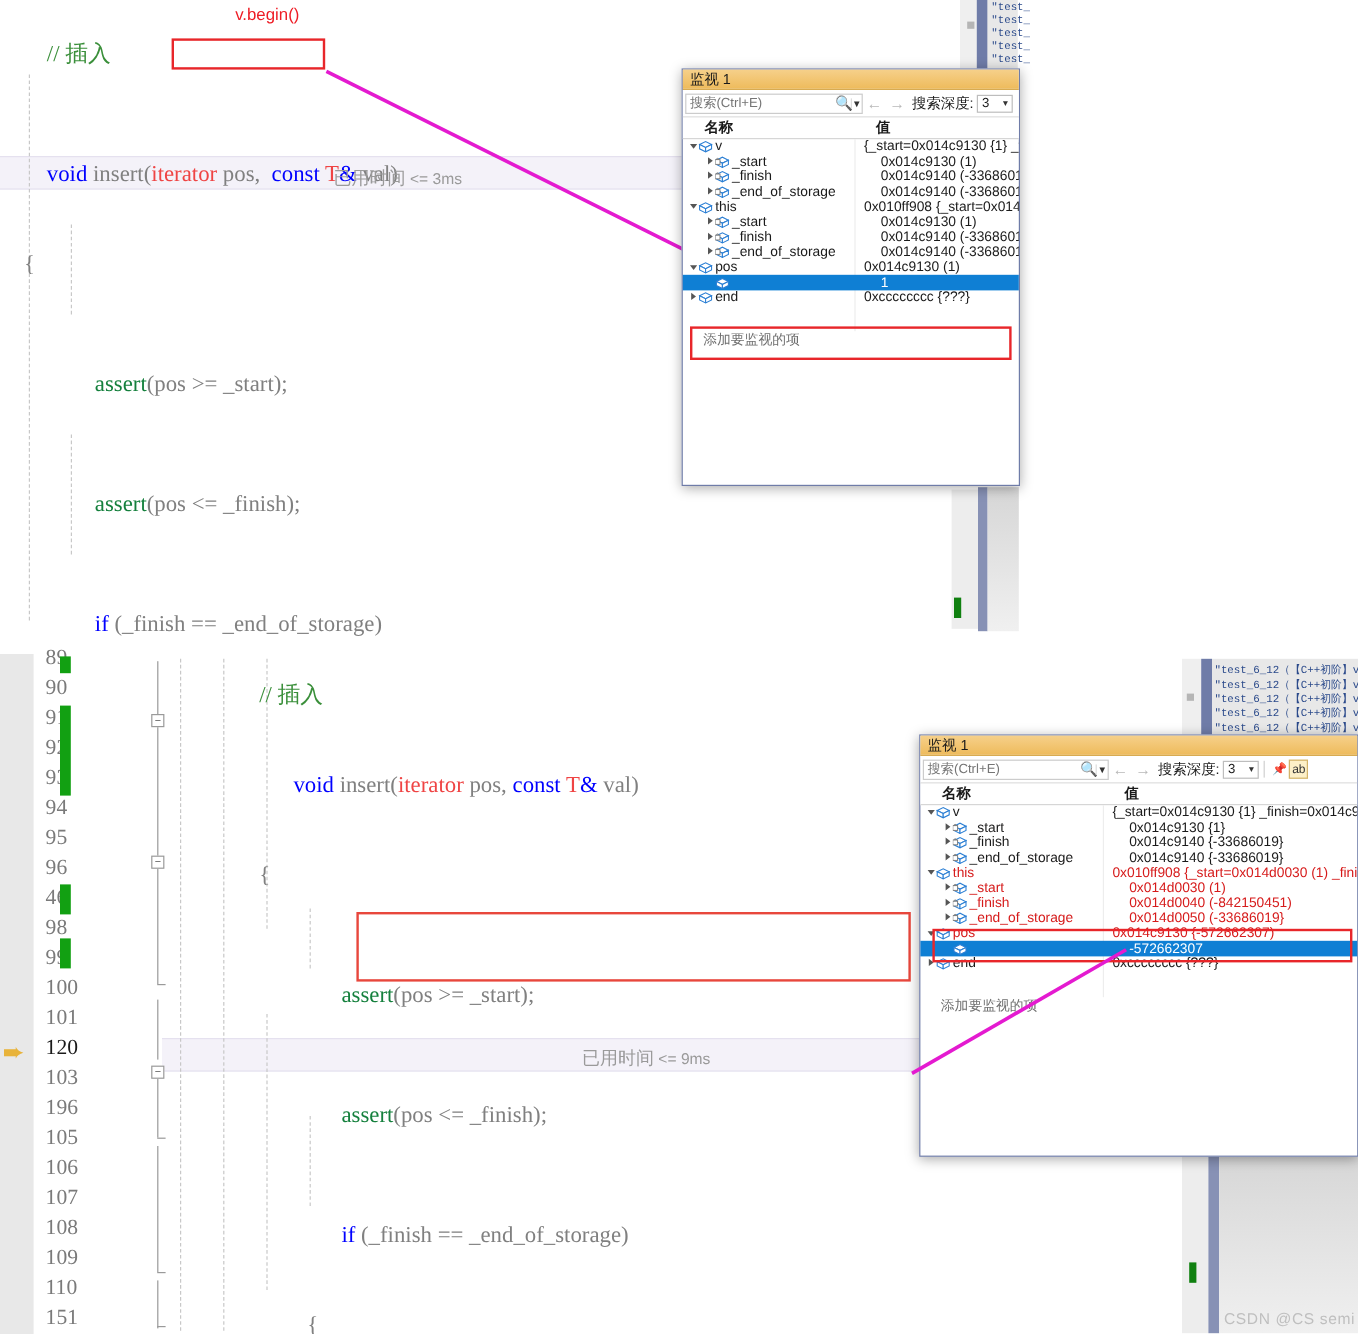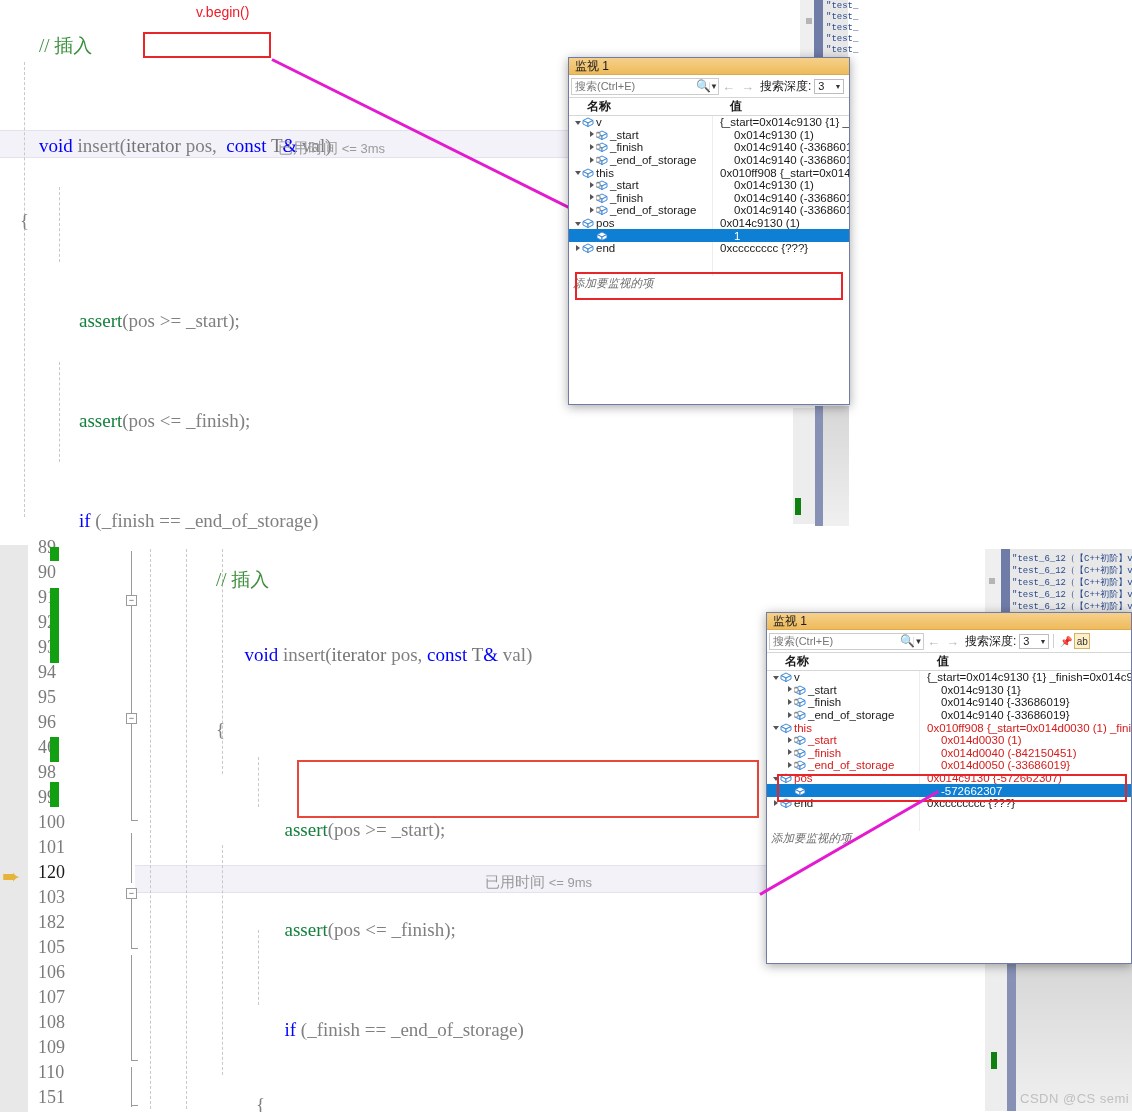--- a/index.html
+++ b/index.html
@@ -9,21 +9,21 @@
   }
   .abs{position:absolute;}
 
   
   .code-pane{position:absolute;background:#ffffff;overflow:hidden;}
   .code-line{position:relative;white-space:pre;font-family:"Liberation Serif", serif;}
 
   
   .t-kw{color:#0000ff;}
   .t-kw2{color:#15803d;}
-  .t-type{color:#737373;}
+  .t-type{color:#ef4444;}
   .t-plain{color:#808080;}
   .t-com{color:#3a8f3a;}
 
   
   #top-editor{left:0;top:0;width:800px;height:540px;}
   #top-editor .code-line{font-size:19px;line-height:25px;}
 
   .indent-guide{position:absolute;border-left:1px dashed #c8c8c8;}
 
   .elapsed{
@@ -91,21 +91,21 @@
   .wrow{display:flex;height:12.6px;align-items:center;position:relative;}
   .wrow .name{display:flex;align-items:center;overflow:hidden;white-space:nowrap;}
   .wrow .val{overflow:hidden;white-space:nowrap;}
   .wrow.sel{background:#0f7fd4;color:#ffffff;}
   .wrow.red .name,.wrow.red .val{color:#d61b1b;}
   .exp{width:9px;font-size:7px;color:#4a4a4a;text-align:center;flex:0 0 9px;}
   .expand-tri{display:inline-block;width:0;height:0;border-left:4px solid #555;border-top:3px solid transparent;border-bottom:3px solid transparent;}
   .collapse-tri{display:inline-block;width:0;height:0;border-top:4px solid #555;border-left:3px solid transparent;border-right:3px solid transparent;}
   .cube{flex:0 0 12px;width:12px;height:10px;position:relative;margin-right:2px;}
   .cube svg{display:block;}
-  .addwatch{font-style:italic;color:#707070;font-size:11.5px;padding-left:4px;}
+  .addwatch{color:#707070;font-size:11.5px;padding-left:17px;}
   .vsep{position:absolute;top:0;bottom:0;width:1px;background:#ededed;}
 
   
   .mline{position:absolute;transform-origin:0 50%;height:3px;background:#e41ad0;}
 
   
   .strip{position:absolute;background:#f0f0f0;}
   .strip-code{position:absolute;font-family:"Liberation Mono",monospace;font-size:9px;color:#2b4a8b;white-space:nowrap;}
   .scroll-thumb{position:absolute;background:#6f7ca8;}
   .green-mark{position:absolute;background:#108010;}
@@ -410,21 +410,21 @@
       <div class="lnum" style="left: 38px; top: 117px;">94</div>
       <div class="lnum" style="left: 38px; top: 142px;">95</div>
       <div class="lnum" style="left: 38px; top: 167px;">96</div>
       <div class="lnum" style="left: 38px; top: 192px;">46</div>
       <div class="lnum" style="left: 38px; top: 217px;">98</div>
       <div class="lnum" style="left: 38px; top: 242px;">99</div>
       <div class="lnum" style="left: 38px; top: 267px;">100</div>
       <div class="lnum" style="left: 38px; top: 292px;">101</div>
       <div class="lnum curnum" style="left: 38px; top: 317px;">120</div>
       <div class="lnum" style="left: 38px; top: 342px;">103</div>
-      <div class="lnum" style="left: 38px; top: 367px;">182</div>
+      <div class="lnum" style="left: 38px; top: 367px;">196</div>
       <div class="lnum" style="left: 38px; top: 392px;">105</div>
       <div class="lnum" style="left: 38px; top: 417px;">106</div>
       <div class="lnum" style="left: 38px; top: 442px;">107</div>
       <div class="lnum" style="left: 38px; top: 467px;">108</div>
       <div class="lnum" style="left: 38px; top: 492px;">109</div>
       <div class="lnum" style="left: 38px; top: 517px;">110</div>
       <div class="lnum" style="left: 38px; top: 542px;">151</div>
     </div>
 
   <div class="chg-bar" style="left:50px;top:2px;height:14px;"></div>

